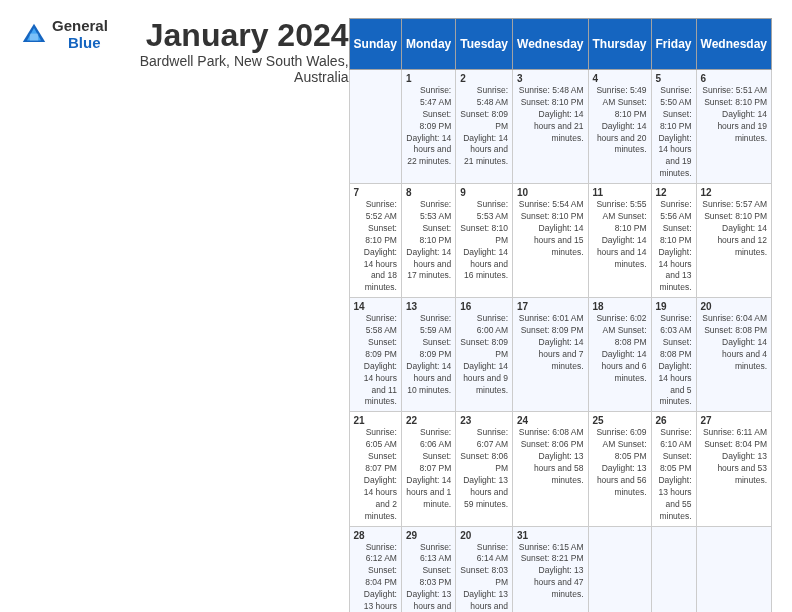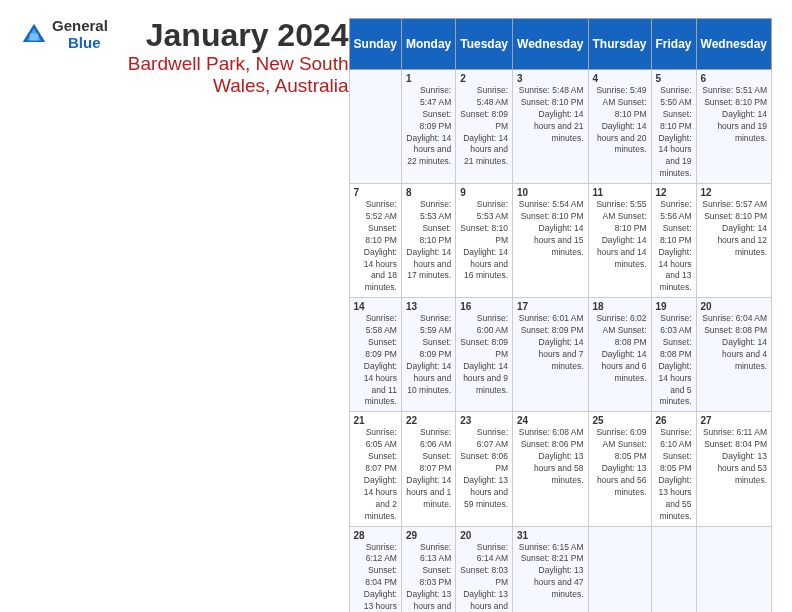--- a/index.html
+++ b/index.html
@@ -51,22 +51,22 @@
     .title-block {
       text-align: right;
     }
     .month-title {
       font-size: 32px;
       font-weight: bold;
       color: #333;
       line-height: 1.1;
     }
     .location {
-      font-size: 19px;
-      color: #b91c1c;
+      font-size: 14px;
+      color: #404040;
     }
     .calendar-table {
       width: 100%;
       border-collapse: collapse;
       flex: 1;
       font-size: 9.5px;
     }
     .calendar-table th {
       background-color: #1565C0;
       color: #fff;

